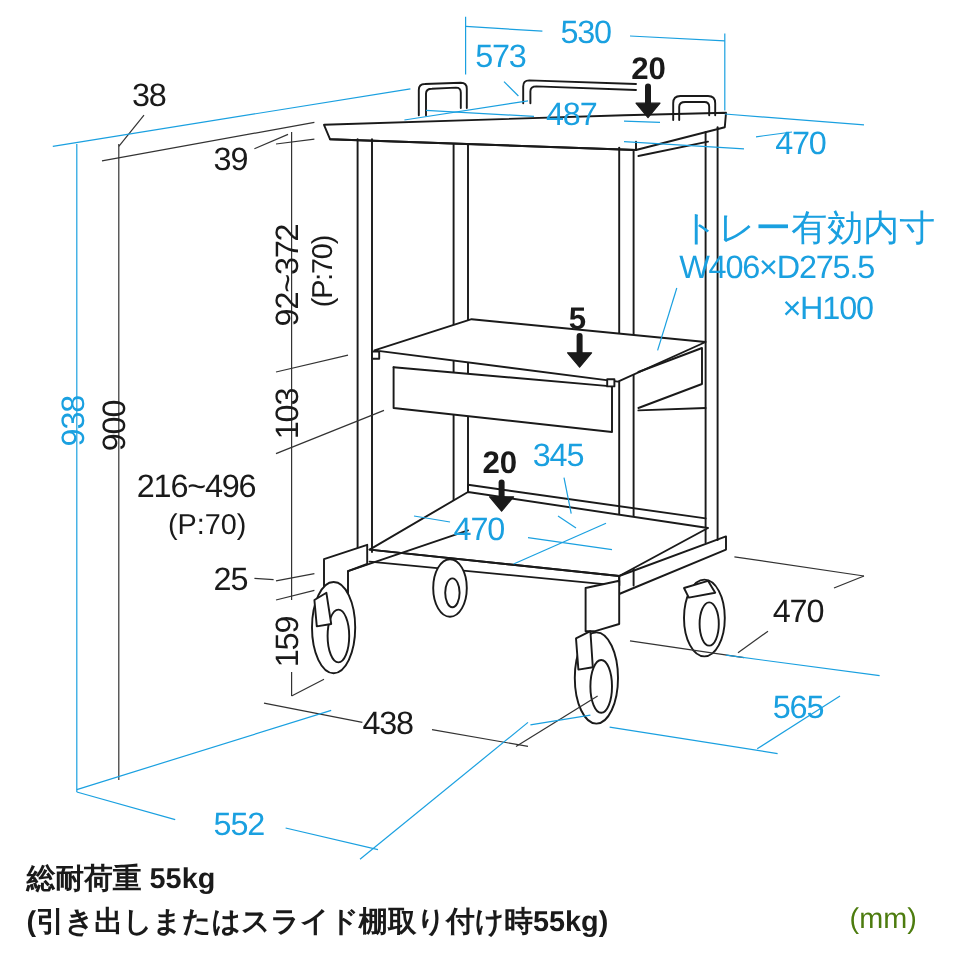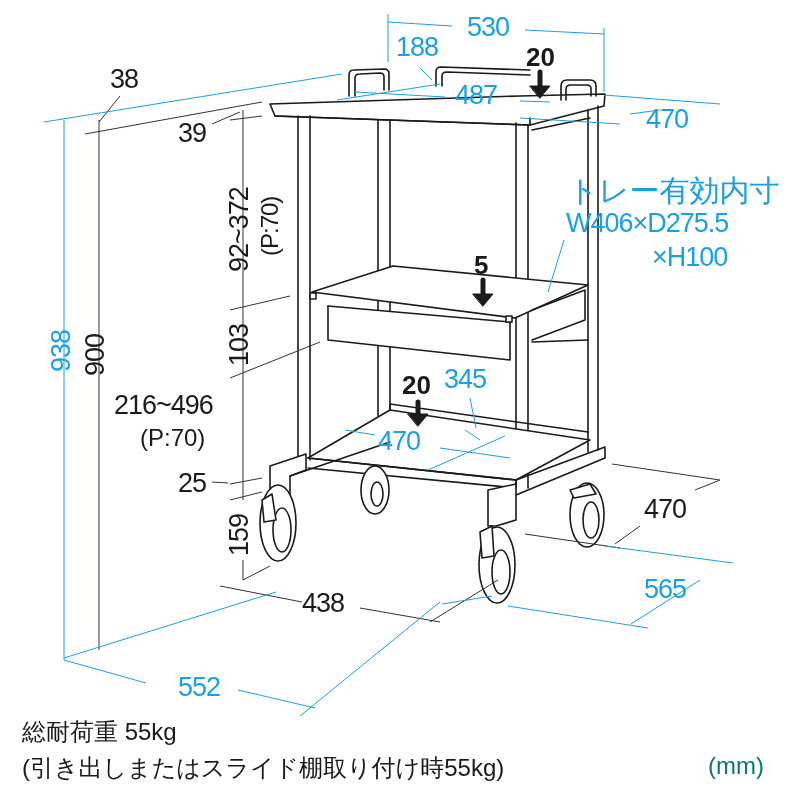--- a/index.html
+++ b/index.html
@@ -5,24 +5,24 @@
   html, body { margin: 0; padding: 0; background: #ffffff; }
   body { width: 800px; height: 800px; position: relative; overflow: hidden;
          font-family: "Liberation Sans", "DejaVu Sans", sans-serif; }
   #canvas { position: absolute; left: 0; top: 0; width: 800px; height: 800px; }
   .lbl { position: absolute; white-space: nowrap; line-height: 1; }
   .blue { color: #1aa0e0; }
   .dark { color: #1a1a1a; }
   .dim { font-size: 27px; font-weight: 400; letter-spacing: -1px; }
   .bold { font-weight: 700; }
   .vert { transform-origin: left top; transform: rotate(-90deg); }
-  .footer1, .footer2 { position: absolute; left: 22px; font-size: 24px; font-weight: 400; color: #1a1a1a; white-space: nowrap; }
+  .footer1, .footer2 { position: absolute; left: 22px; font-size: 24px; font-weight: 700; color: #1a1a1a; white-space: nowrap; }
   .footer1 { top: 716px; }
   .footer2 { top: 752px; }
-  .unit { position: absolute; left: 708px; top: 752px; font-size: 24px; color: #0f766e; }
+  .unit { position: absolute; left: 708px; top: 752px; font-size: 24px; color: #4d7c0f; }
 </style>
 </head>
 <body>
 
 <svg id="canvas" viewBox="0 0 800 800" xmlns="http://www.w3.org/2000/svg">
   <g fill="none" stroke="#1a1a1a" stroke-width="1.6" stroke-linejoin="round" stroke-linecap="round">
 
     <path d="M270 104 L520 96 L605 94 L604 106 L530 125 L275 116 Z" fill="#fff"></path>
     <path d="M275 116 L530 125 L530 118"></path>
 
@@ -138,21 +138,21 @@
     <path d="M548 292 L564 240"></path>
     <path d="M428 470 L505 436"></path>
     <path d="M465 430 L480 440"></path>
     <path d="M470 398 L476 428"></path>
     <path d="M345 430 L375 435"></path>
     <path d="M440 448 L510 458"></path>
   </g>
 </svg>
 
 <span class="lbl dim blue" style="left:467px;top:14px;">530</span>
-<span class="lbl dim blue" style="left:396px;top:34px;">188</span>
+<span class="lbl dim blue" style="left:396px;top:34px;">573</span>
 <span class="lbl dim blue" style="left:455px;top:82px;text-align:center;">487</span>
 <span class="lbl dim blue" style="left:646px;top:106px;">470</span>
 <span class="lbl dim blue vert" style="left:48px;top:372px;">938</span>
 <span class="lbl dim blue" style="left:444px;top:366px;">345</span>
 <span class="lbl dim blue" style="left:378px;top:428px;">470</span>
 <span class="lbl dim blue" style="left:644px;top:576px;">565</span>
 <span class="lbl dim blue" style="left:178px;top:674px;text-align:center;">552</span>
 
 <div class="lbl blue" style="left:568px;top:176px;font-size:30px;">トレー有効内寸</div>
 <div class="lbl blue dim" style="left:566px;top:210px;">W406×D275.5</div>

